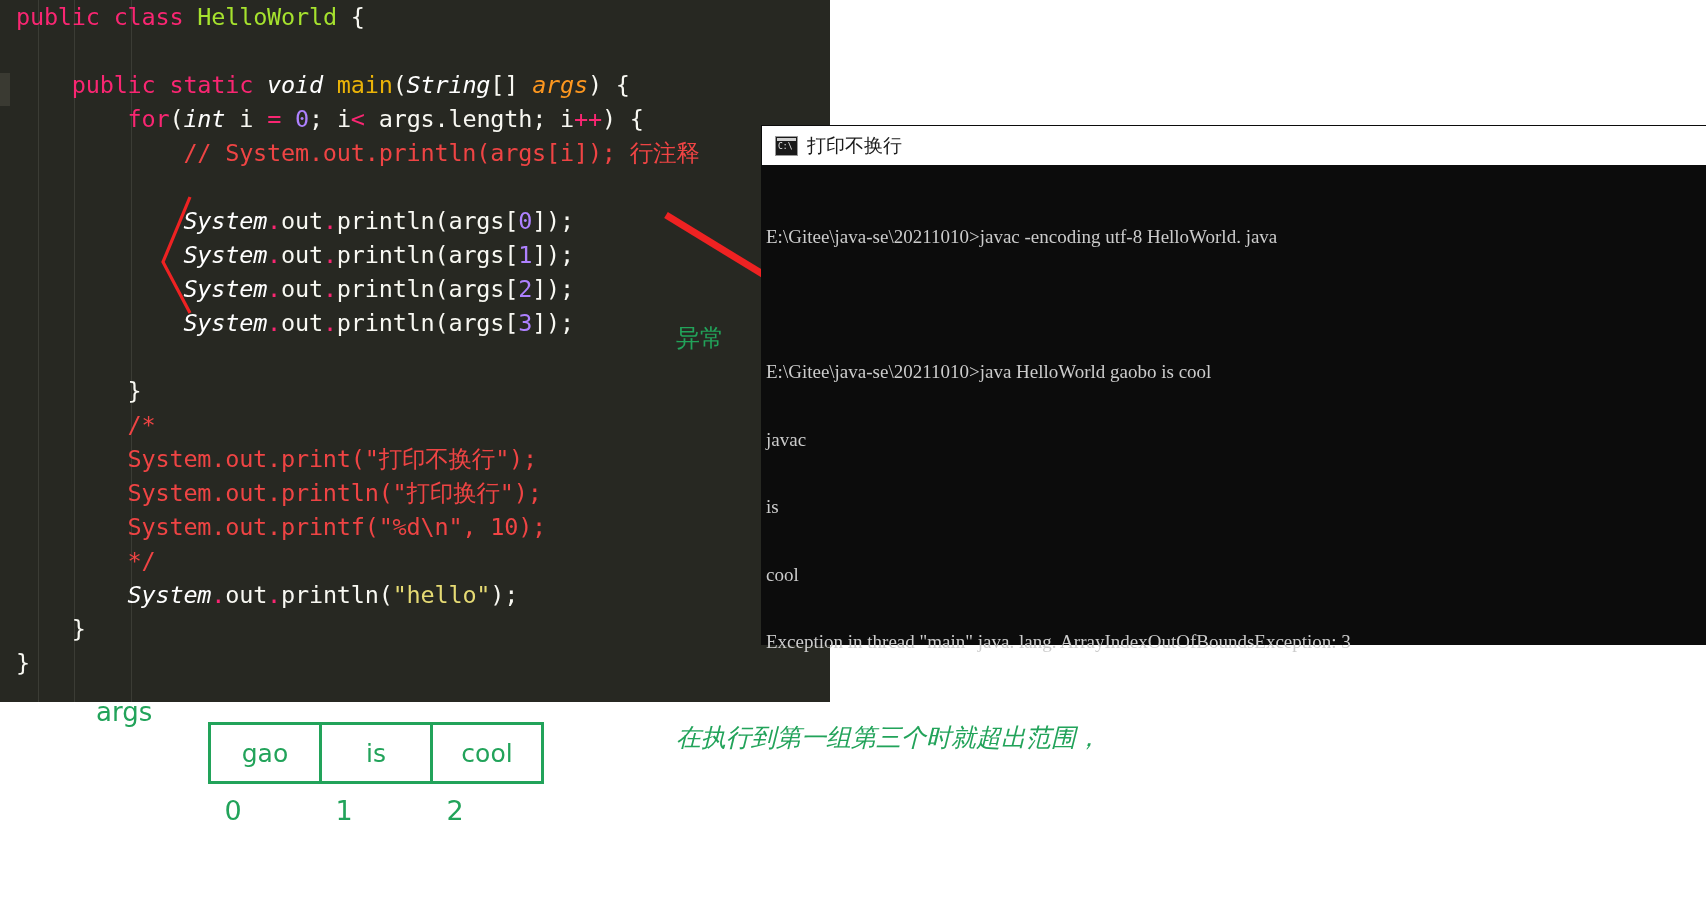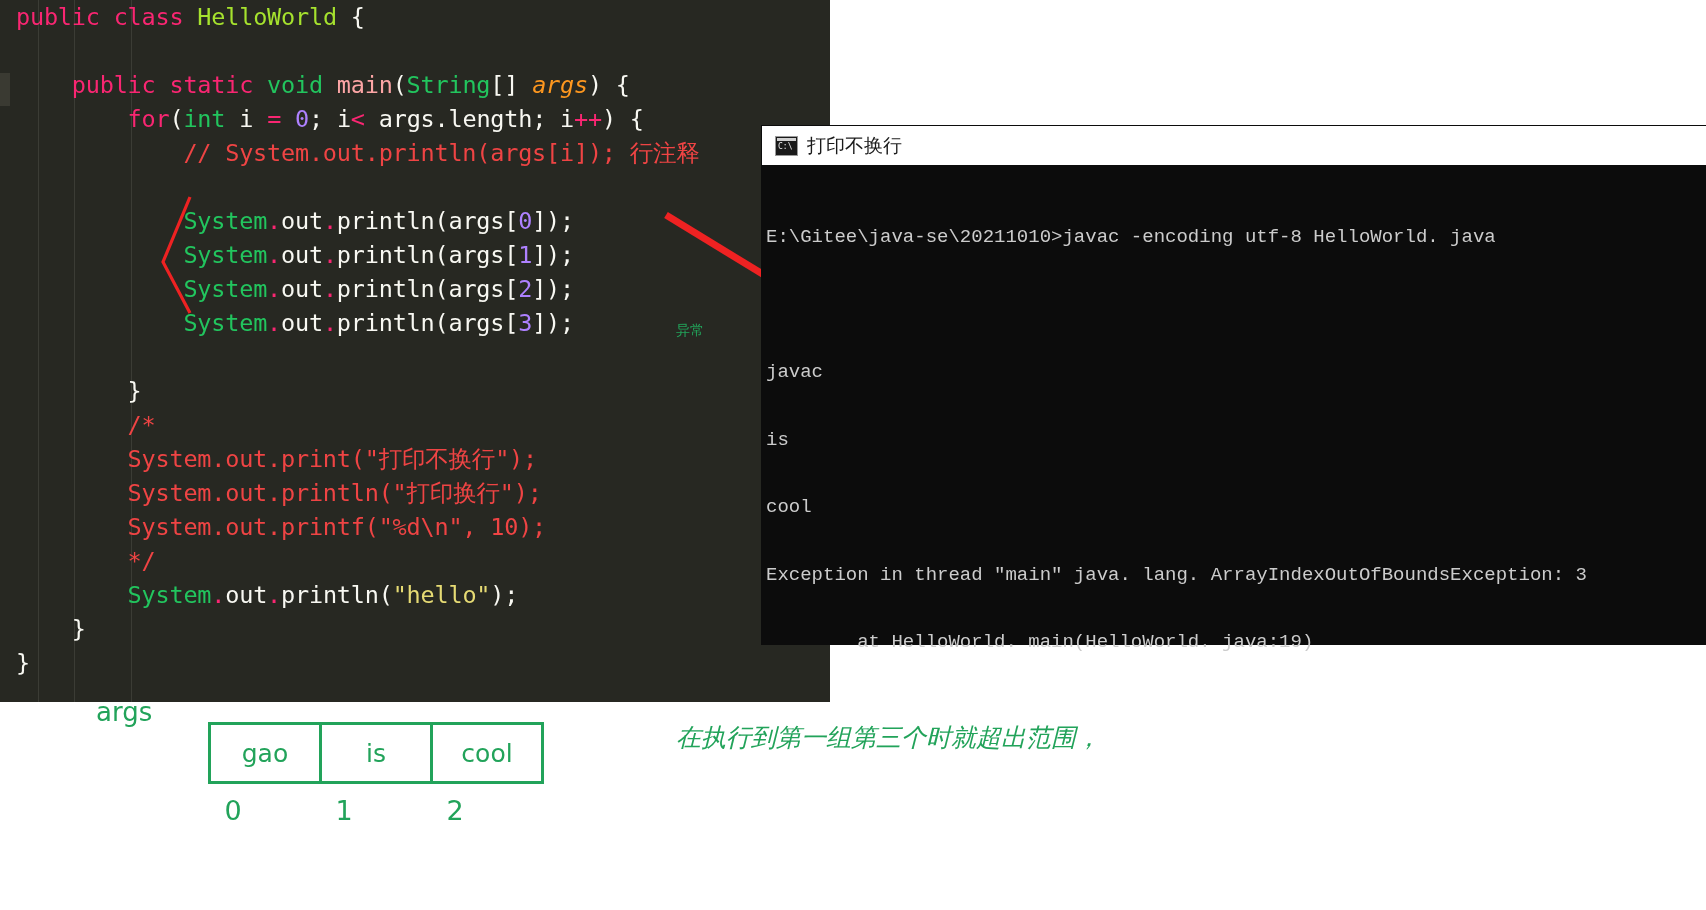--- a/index.html
+++ b/index.html
@@ -49,23 +49,23 @@
     top: 0px;
     font-family: "DejaVu Sans Mono", "Liberation Mono", monospace;
     font-size: 23.5px;
     line-height: 34px;
     white-space: pre;
     letter-spacing: -0.2px;
   }
   .ln { display: block; height: 34px; }
   
   .kw      { color: #f92672; font-style: normal; }
-  .type    { color: #22c55e; }
+  .type    { color: #ffffff; font-style: italic; }
   .cls     { color: #a6e22e; }
-  .fn      { color: #fca5a5; text-align: center; }
+  .fn      { color: #eab308; text-align: center; }
   .param   { color: #fd971f; font-style: italic; }
   .num     { color: #ae81ff; }
   .str     { color: #e6db74; }
   .plain   { color: #f8f8f2; }
   .punc    { color: #f8f8f2; }
   .dot     { color: #f92672; }
   .cmt     { color: #ef4444; }
 
   
   #overlay-svg {
@@ -74,21 +74,21 @@
     width: 1706px; height: 910px;
     pointer-events: none;
   }
 
   
   #exception-label {
     position: absolute;
     left: 676px;
     top: 322px;
     color: #22a35a;
-    font-size: 14px;
+    font-size: 24px;
     font-family: "DejaVu Sans", "Liberation Sans", sans-serif;
   }
 
   
   #cmd-window {
     position: absolute;
     left: 762px;
     top: 126px;
     width: 944px;
     height: 518px;
@@ -125,21 +125,21 @@
     font-family: "DejaVu Sans Mono", "Liberation Mono", monospace;
     line-height: 9px;
   }
   #cmd-title-text {
     font-size: 19px;
     color: #1a1a1a;
     font-family: "DejaVu Sans", "Liberation Sans", sans-serif;
   }
   #cmd-body {
     padding: 16px 0 0 2px;
-    font-family: Liberation Mono, monospace;
+    font-family: Liberation Serif, serif;
     font-size: 19px;
     line-height: 22.5px;
     color: #cccccc;
     white-space: pre;
   }
   .cmd-line { display: block; height: 22.5px; padding-left: 2px; }
   .cmd-blank { display: block; height: 22.5px; }
   .cursor-block {
     display: inline-block;
     width: 10px;
@@ -236,20 +236,21 @@
 <div id="cmd-window">
   <div id="cmd-titlebar">
     <div id="cmd-icon">
       <span id="cmd-icon-text">C:\</span>
     </div>
     <span id="cmd-title-text">打印不换行</span>
   </div>
   <div id="cmd-body">
     <span class="cmd-line">E:\Gitee\java-se\20211010&gt;javac -encoding utf-8 HelloWorld. java</span>
     <span class="cmd-blank"></span>
+    <span class="cmd-line">E:\Gitee\java-se\20211010&gt;java HelloWorld gaobo is cool</span>
     <span class="cmd-line">javac</span>
     <span class="cmd-line">is</span>
     <span class="cmd-line">cool</span>
     <span class="cmd-line">Exception in thread "main" java. lang. ArrayIndexOutOfBoundsException: 3</span>
     <span class="cmd-line">        at HelloWorld. main(HelloWorld. java:19)</span>
     <span class="cmd-blank"></span>
     <span class="cmd-line"><span>E:\Gitee\java-se\20211010&gt;</span><span class="cursor-block"></span></span>
   </div>
 </div>
 

